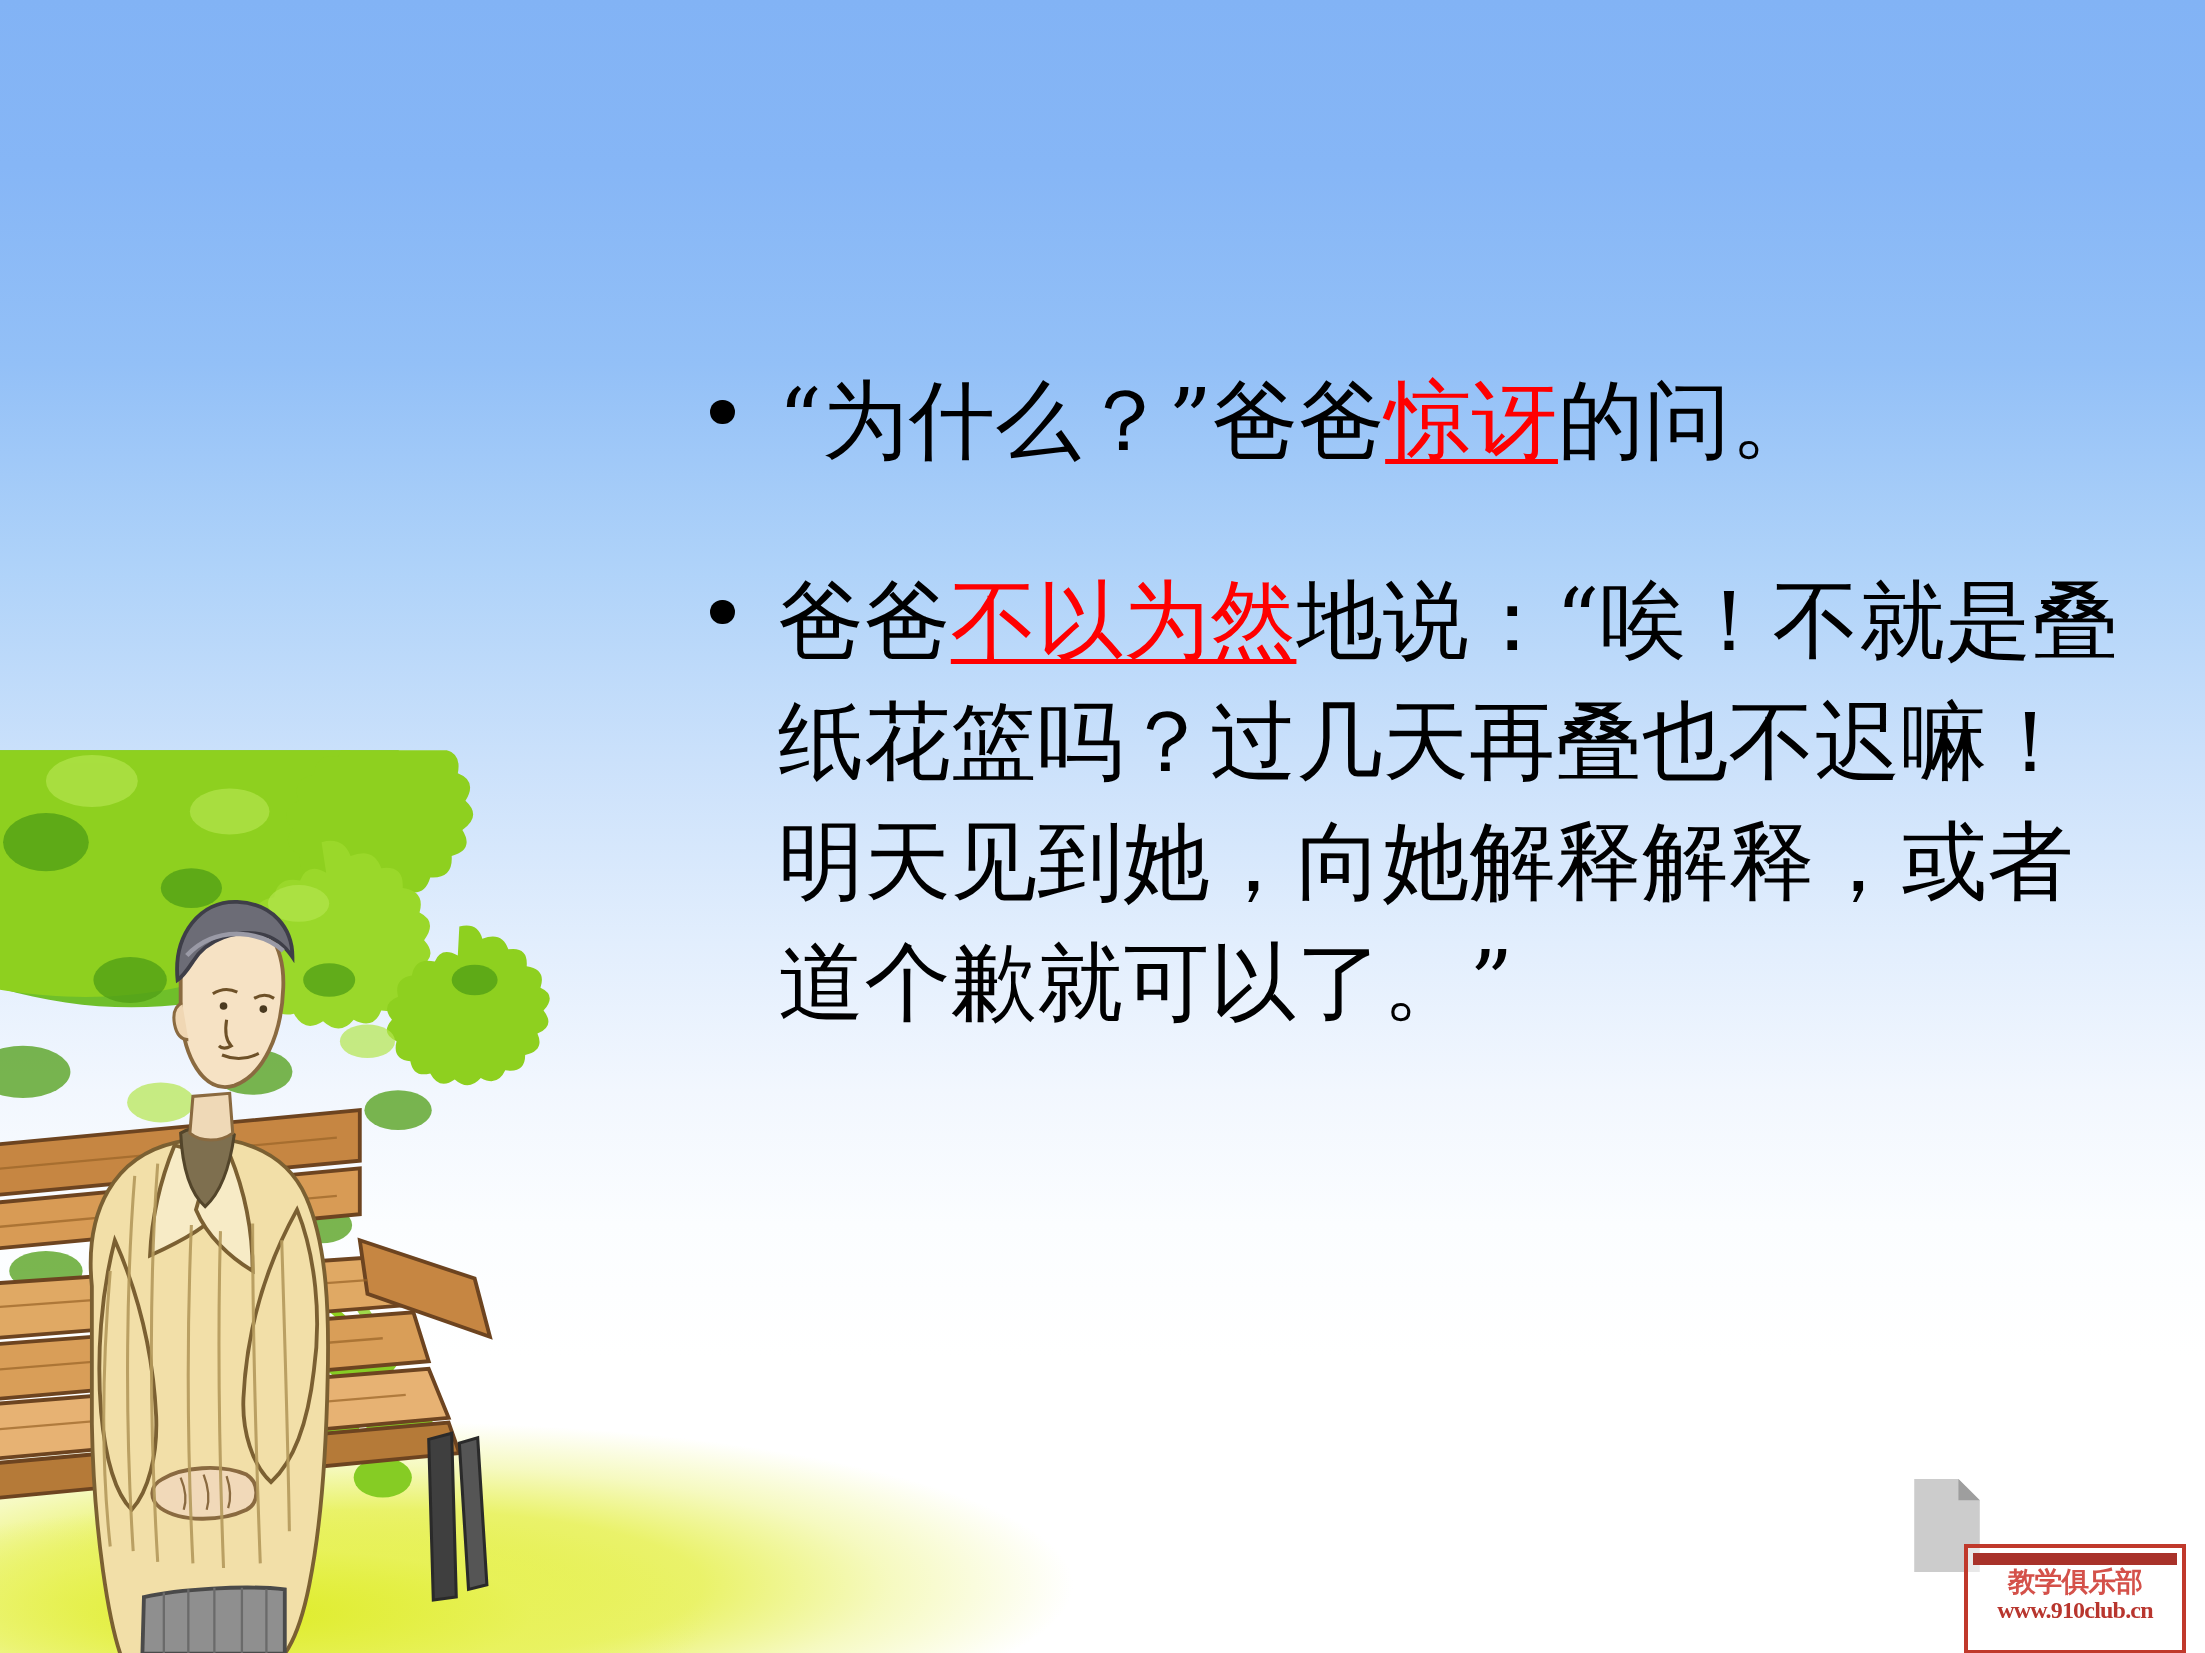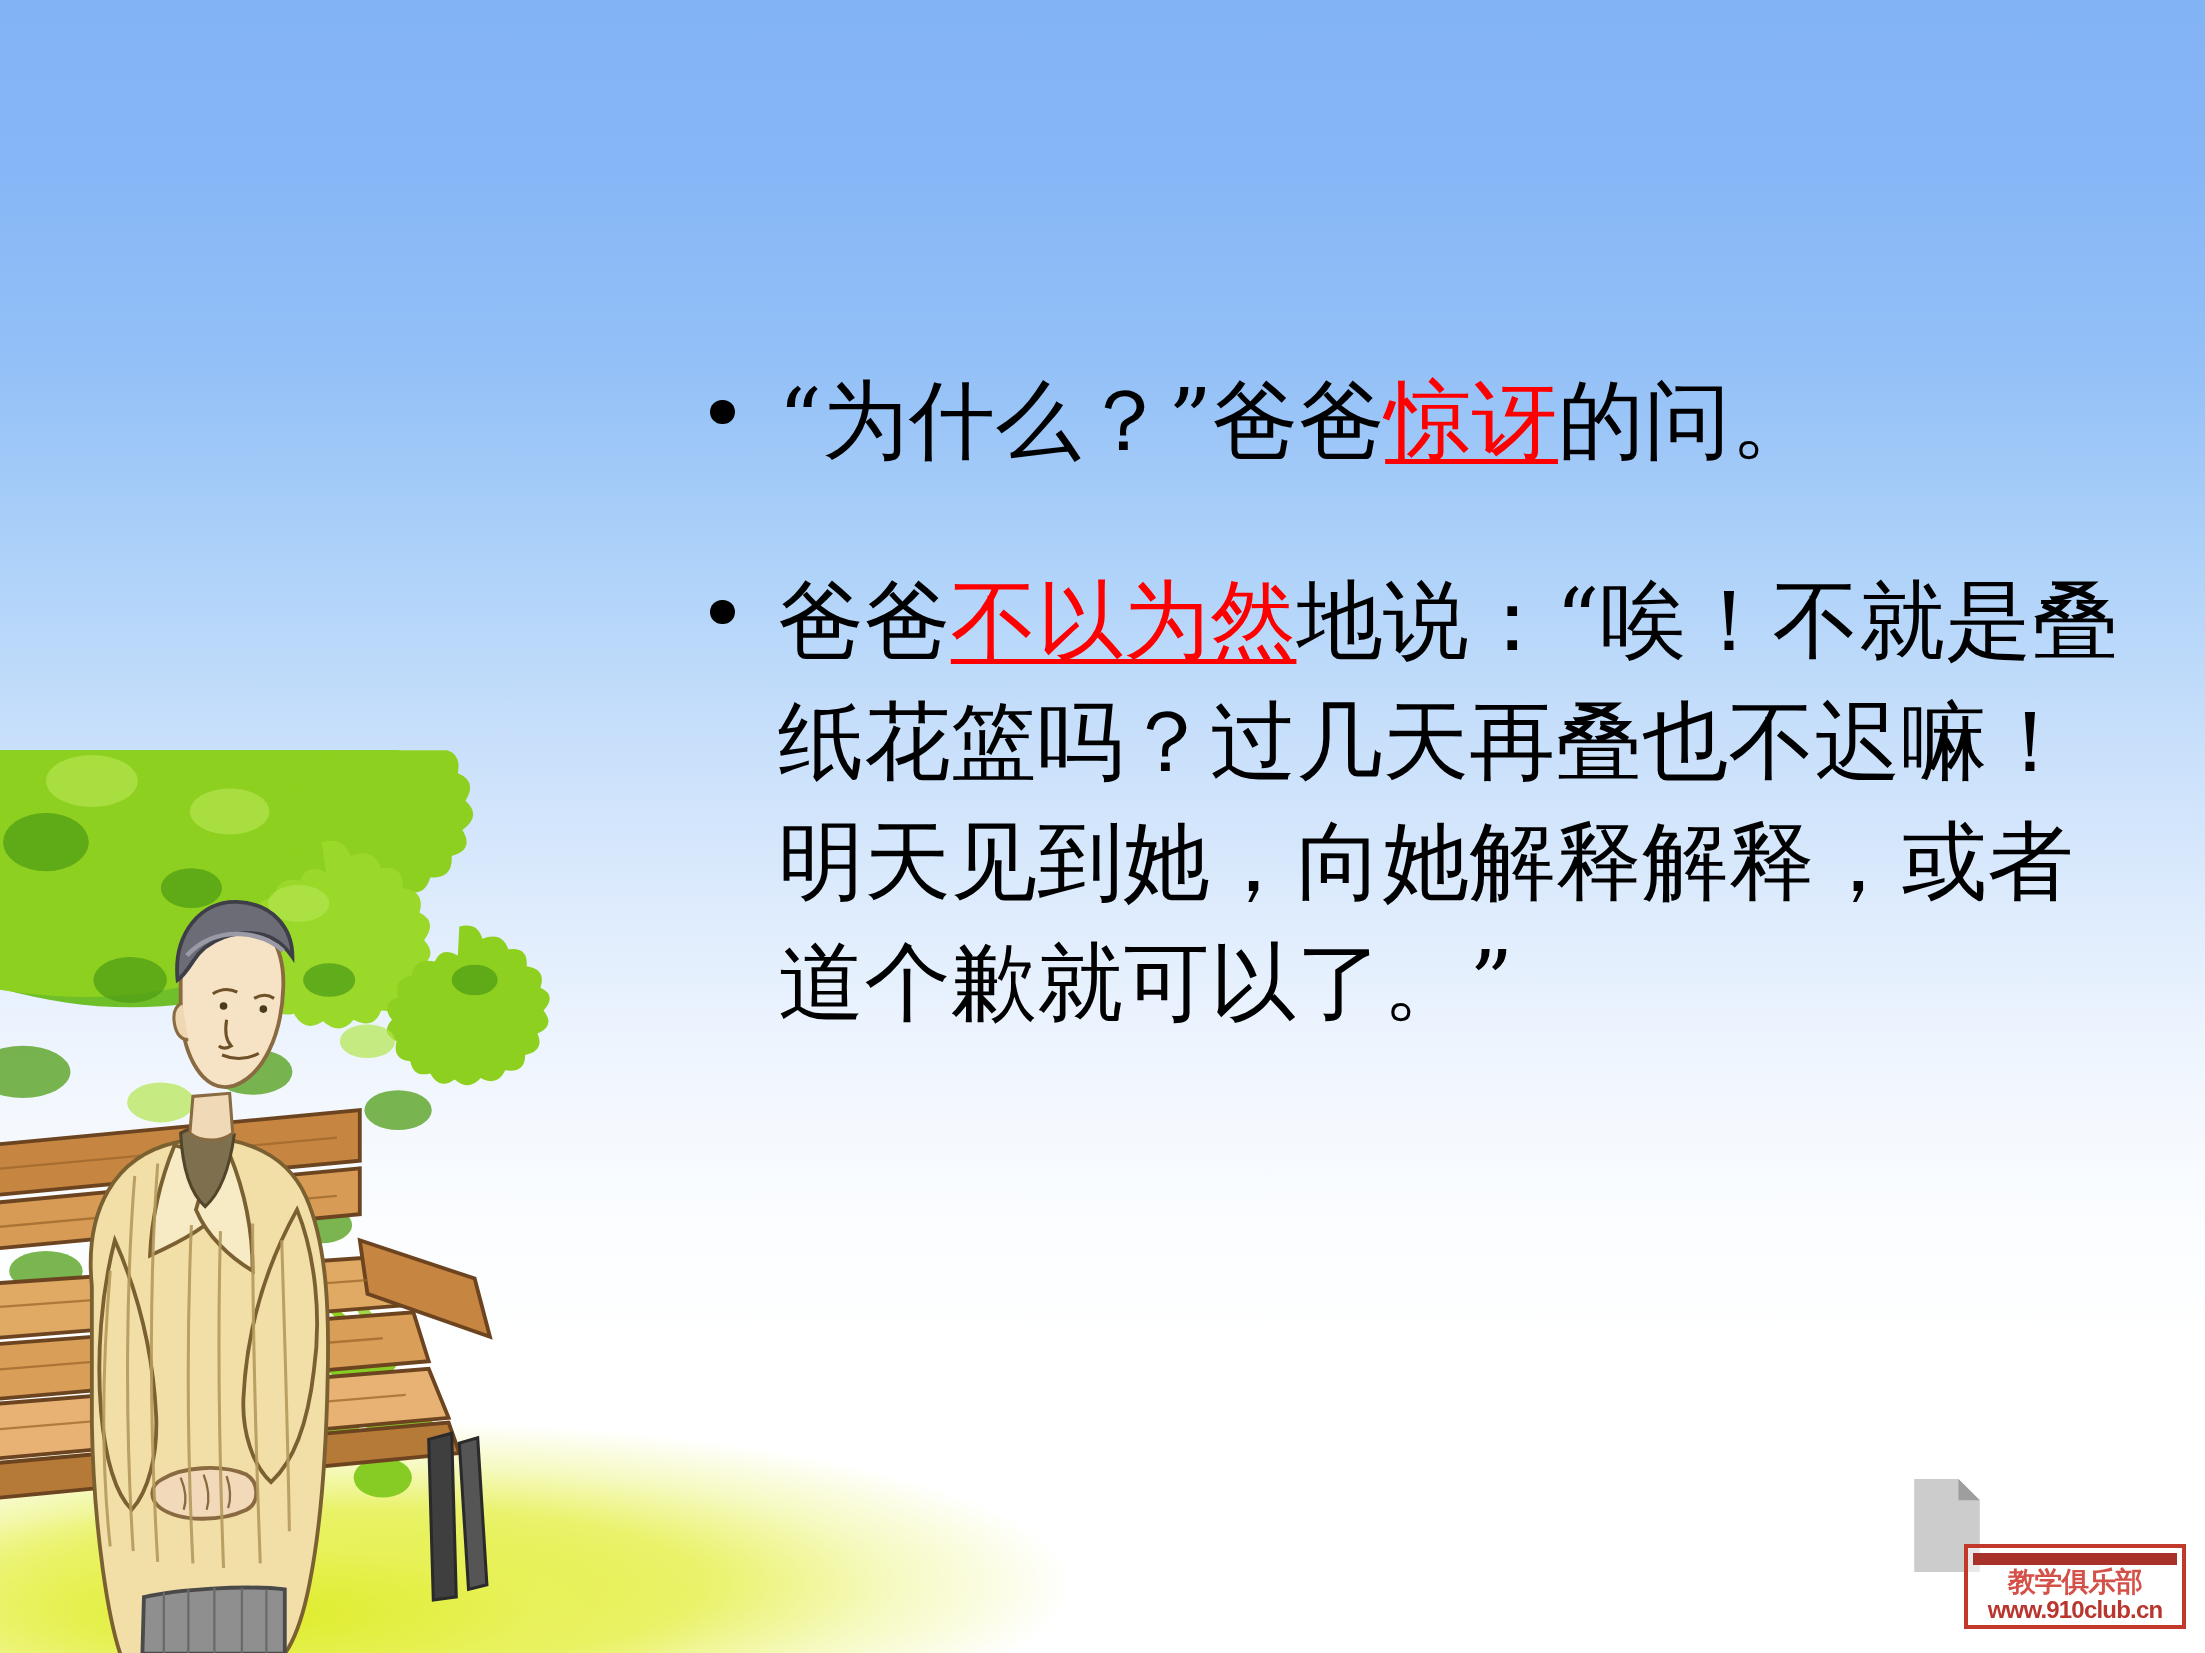--- a/index.html
+++ b/index.html
@@ -108,21 +108,21 @@
     left: 1914px;
     top: 1479px;
     width: 66px;
     height: 93px;
   }
   .stamp {
     position: absolute;
     left: 1964px;
     top: 1544px;
     width: 222px;
-    height: 85px;
+    height: 110px;
     border: 4.6px solid #c0392b;
     background: rgba(255,255,255,0.55);
     box-sizing: border-box;
     overflow: hidden;
   }
   .stamp .bar {
     height: 12.3px;
     background: #a8322a;
     margin: 4.6px 4.6px 1.5px 4.6px;
   }
@@ -131,21 +131,21 @@
     font-family: "DejaVu Sans", "Liberation Sans", sans-serif;
     font-weight: bold;
     font-size: 27.6px;
     line-height: 31px;
     text-align: center;
     letter-spacing: -0.8px;
     white-space: nowrap;
   }
   .stamp .line2 {
     color: #b8362e;
-    font-family: Liberation Sans, sans-serif;
+    font-family: Liberation Serif, serif;
     font-weight: bold;
     font-size: 24px;
     line-height: 26px;
     text-align: center;
     letter-spacing: -0.8px;
     white-space: nowrap;
   }
 </style>
 </head>
 <body>

